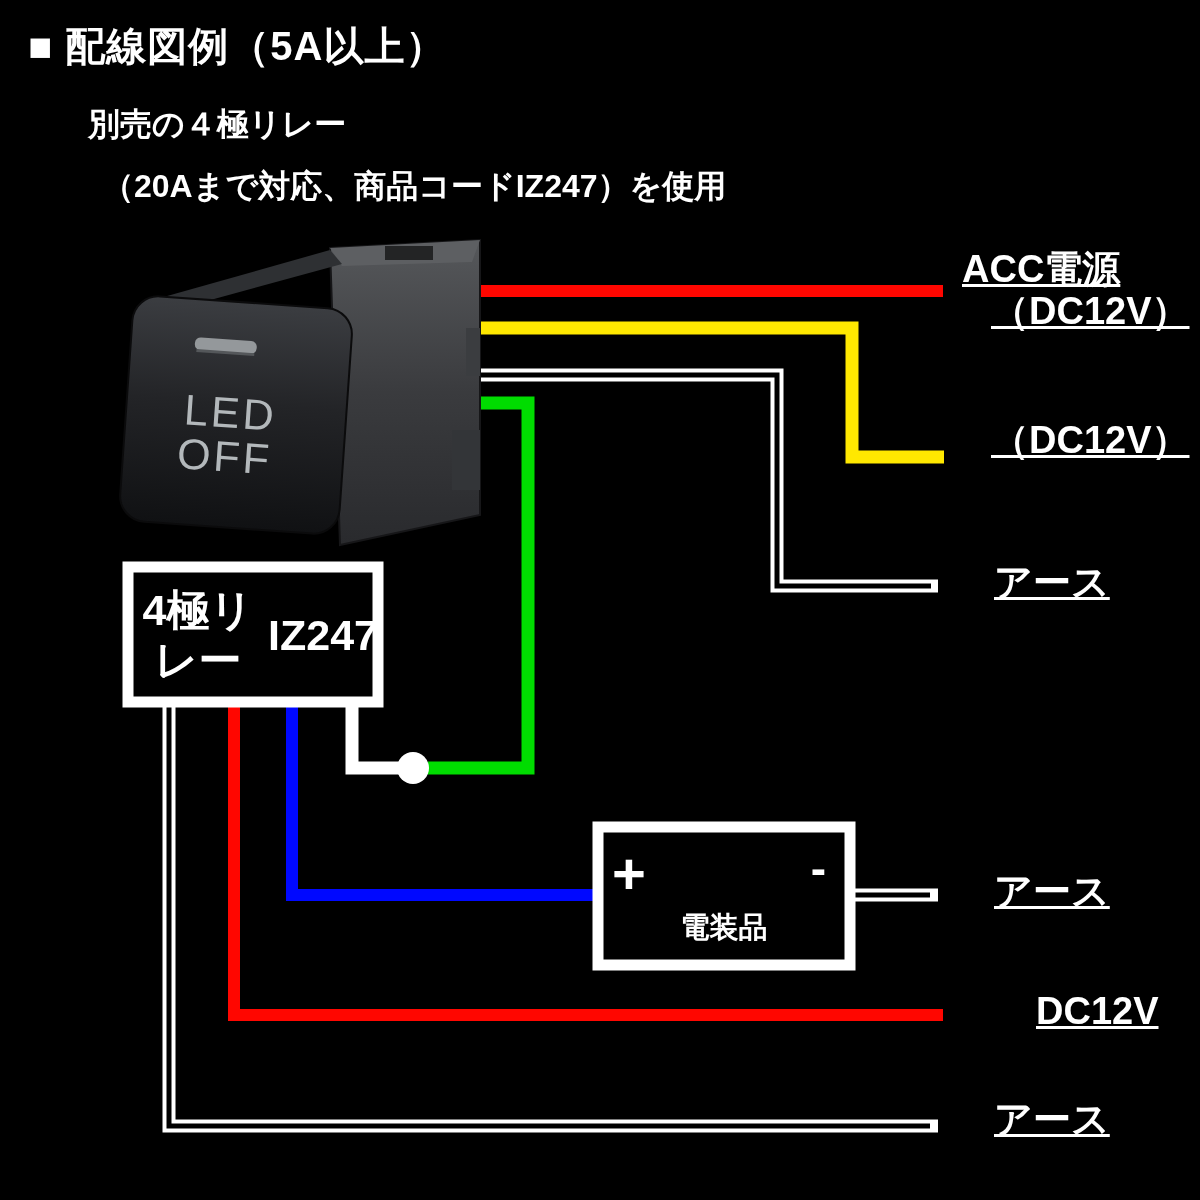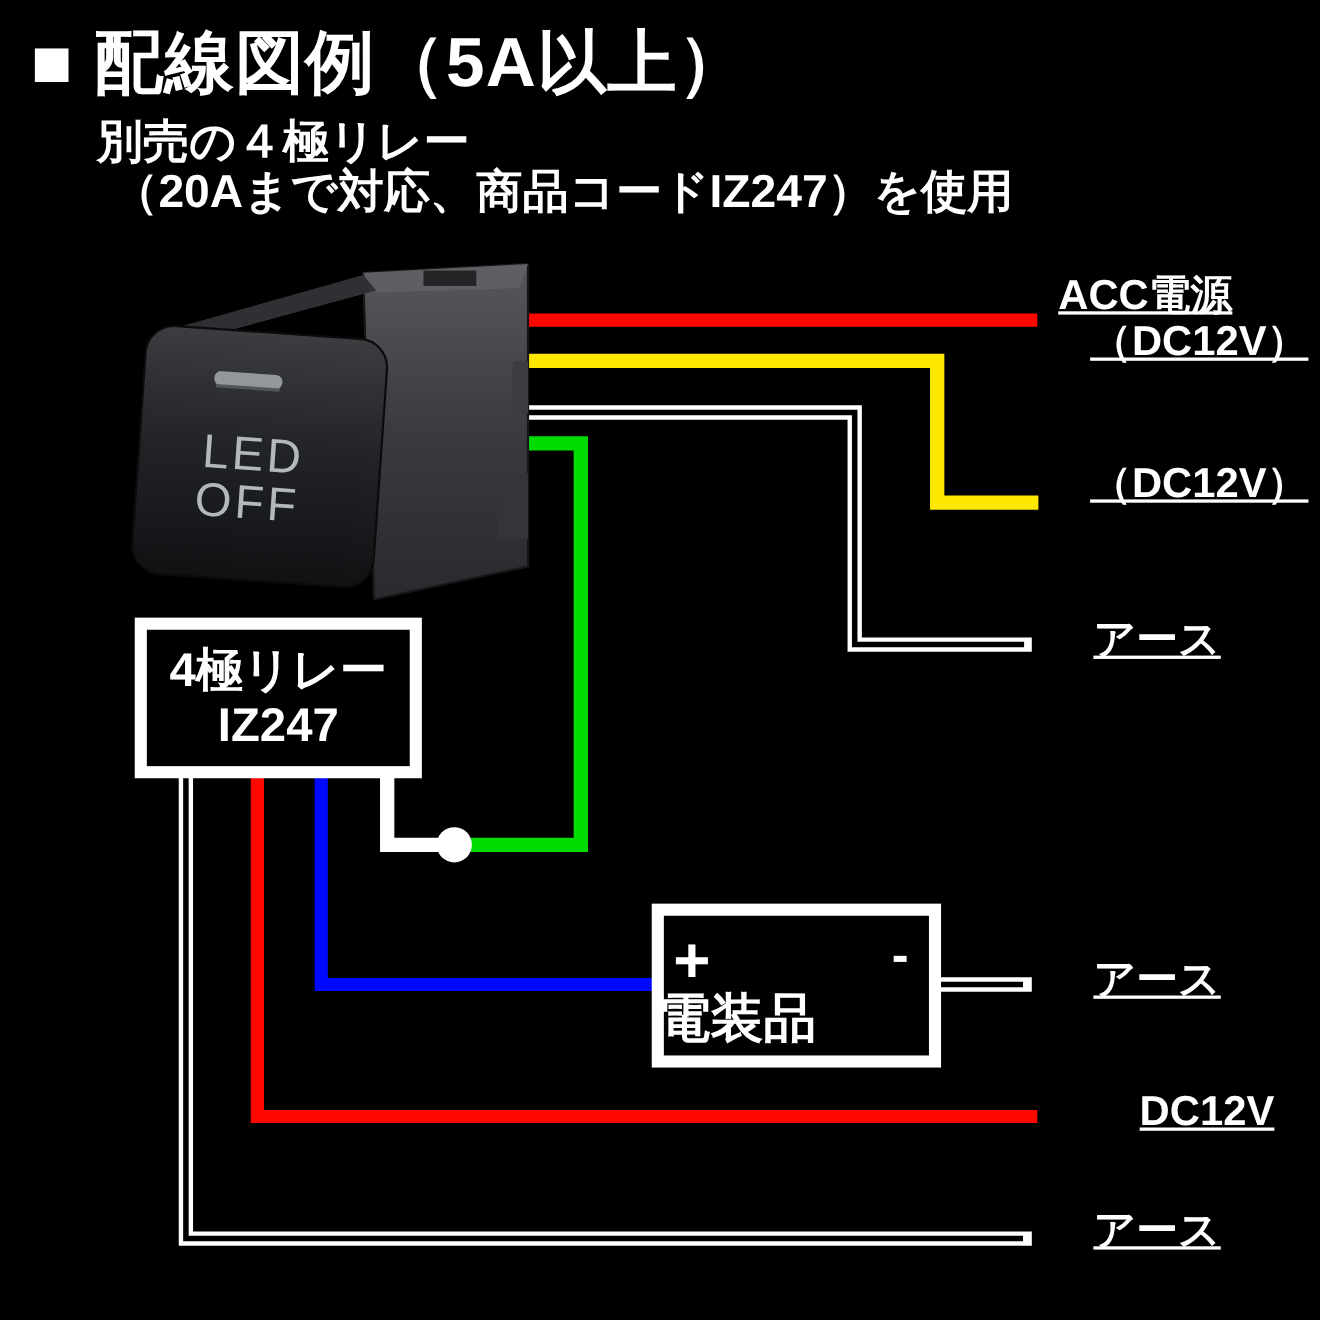--- a/index.html
+++ b/index.html
@@ -11,38 +11,38 @@
     font-family:"Liberation Sans","DejaVu Sans",sans-serif;
   }
   #wiring-svg{position:absolute;left:0;top:0;}
   .label{
     position:absolute;
     color:#fff;
     font-weight:bold;
     white-space:nowrap;
     line-height:1.0;
   }
-  .title{font-size:63px;letter-spacing:1px;}
-  .subtitle{font-size:42px;}
+  .title{font-size:40px;letter-spacing:1px;}
+  .subtitle{font-size:32px;}
   .wire-label{font-size:38px;text-decoration:underline;}
   .wire-label .l2{margin-top:4px;margin-left:45px;}
   .box-overlay{
     position:absolute;
     color:#fff;
     font-weight:bold;
   }
   #relay-text{
     left:128px;top:567px;width:250px;height:135px;
-    display:flex;flex-direction:column;align-items:center;justify-content:center;
+    display:flex;flex-direction:row;align-items:center;justify-content:center;
     font-size:43px;line-height:50px;text-align:center;
   }
   #device-text{left:598px;top:827px;width:252px;height:138px;}
   #device-plus{position:absolute;left:14px;top:18px;font-size:58px;line-height:1;}
   #device-minus{position:absolute;right:24px;top:18px;font-size:46px;line-height:1;}
-  #device-label{position:absolute;left:0;right:0;top:78px;text-align:left;font-size:48px;line-height:44px;}
+  #device-label{position:absolute;left:0;right:0;top:78px;text-align:center;font-size:29px;line-height:44px;}
 </style>
 </head>
 <body>
 
 <div id="canvas">
 
   <svg id="wiring-svg" width="1200" height="1200" viewBox="0 0 1200 1200">
     <defs>
       <linearGradient id="gFace" x1="0" y1="0" x2="0" y2="1">
         <stop offset="0" stop-color="#3b3d41"></stop>
@@ -102,21 +102,21 @@
         <rect x="192" y="352" width="58" height="3" fill="#54575a"></rect>
         <text x="184" y="428" font-size="43" letter-spacing="3" fill="#b3b8bb" font-family="Liberation Sans, DejaVu Sans, sans-serif">LED</text>
         <text x="180" y="472" font-size="43" letter-spacing="3" fill="#b3b8bb" font-family="Liberation Sans, DejaVu Sans, sans-serif">OFF</text>
       </g>
     </g>
   </svg>
 
   <div class="label title" style="left:28px;top:26px;">■ 配線図例（5A以上）</div>
 
   <div class="label subtitle" style="left:88px;top:108px;">別売の４極リレー</div>
-  <div class="label subtitle" style="left:102px;top:153px;text-align:center;">（20Aまで対応、商品コードIZ247）を使用</div>
+  <div class="label subtitle" style="left:102px;top:170px;text-align:center;">（20Aまで対応、商品コードIZ247）を使用</div>
 
   <div id="relay-text" class="box-overlay">
     <div>4極リレー</div>
     <div>IZ247</div>
   </div>
 
   <div id="device-text" class="box-overlay">
     <span id="device-plus">+</span>
     <span id="device-minus">-</span>
     <div id="device-label">電装品</div>

